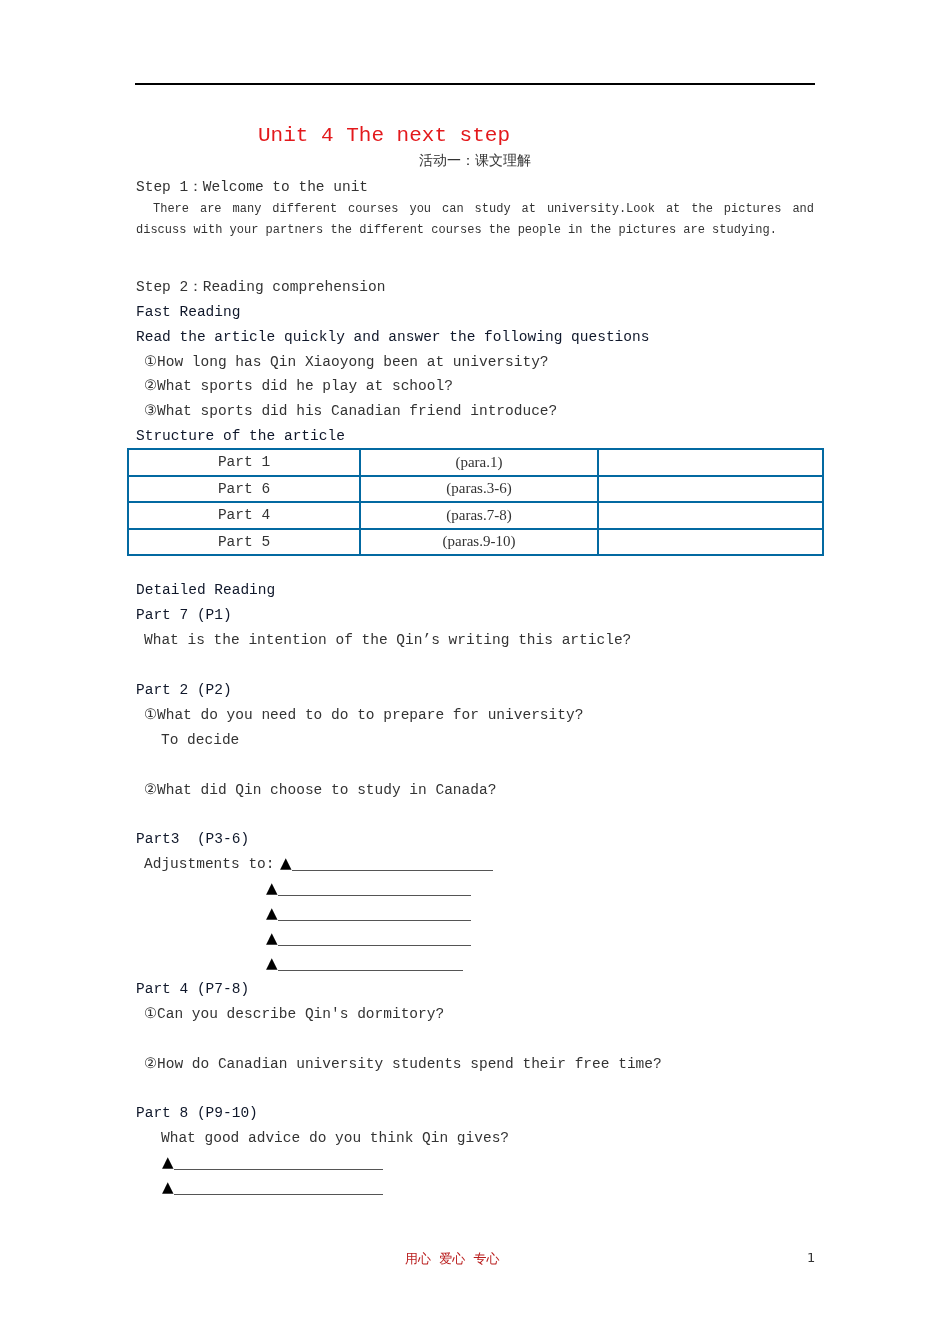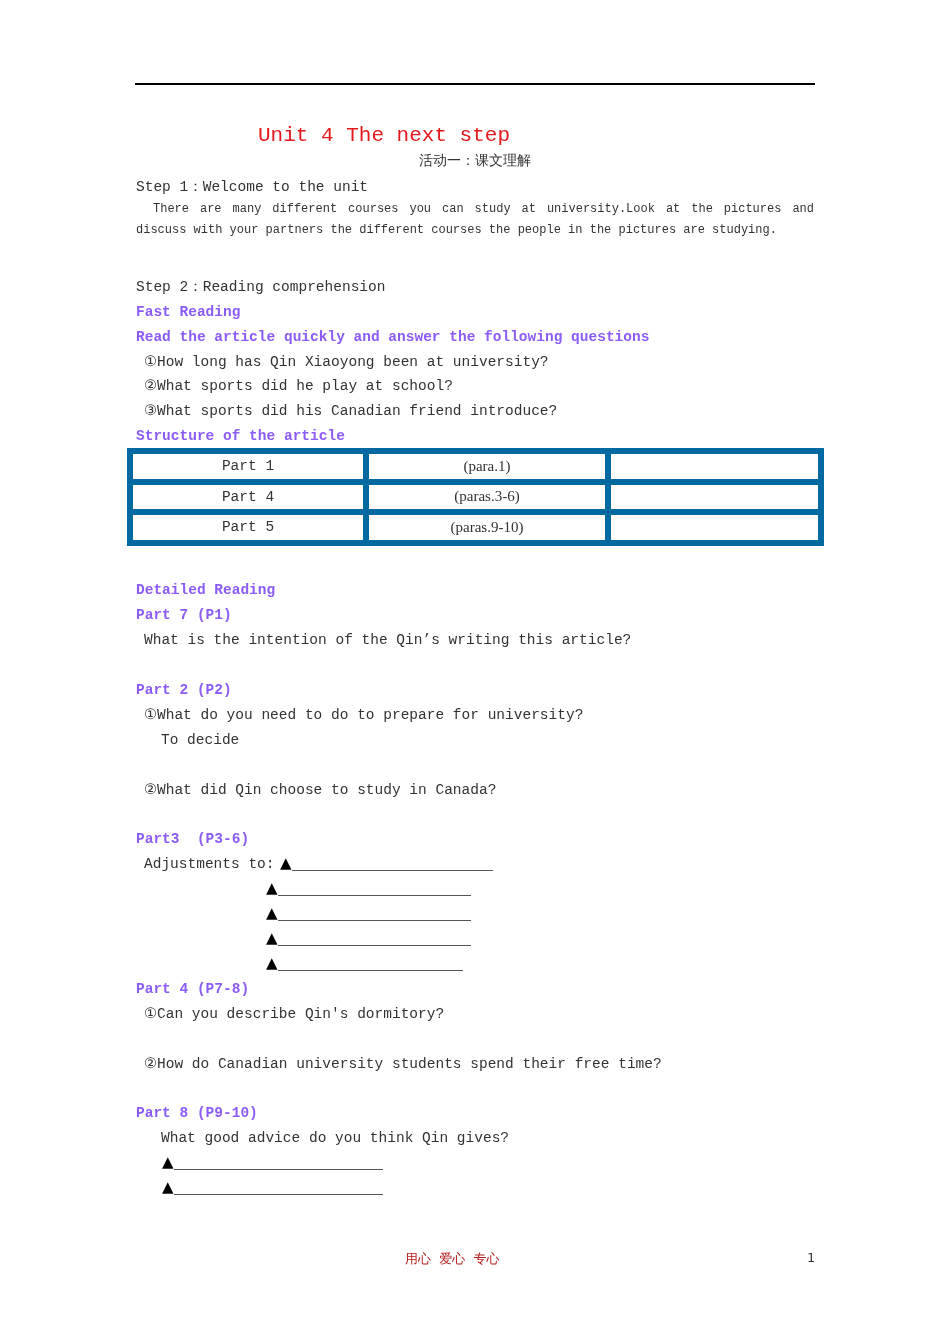--- a/index.html
+++ b/index.html
@@ -4,25 +4,25 @@
 <style>
   html, body { margin: 0; padding: 0; background: #ffffff; }
   body { width: 950px; height: 1344px; position: relative; overflow: hidden;
          font-family: "Liberation Mono", "DejaVu Sans Mono", monospace; color: #222; }
   .header-rule { position: absolute; left: 135px; top: 83px; width: 680px; height: 0; border-top: 2px solid #000; }
   .title { position: absolute; left: 0; width: 768px; top: 124px; text-align: center;
            color: #e3191c; font-size: 21px; font-family: "Liberation Mono", "DejaVu Sans Mono", monospace; }
   .subtitle { position: absolute; left: 0; width: 950px; top: 152px; text-align: center; font-size: 14px;
               font-family: "DejaVu Sans", sans-serif; color: #333; }
   .line { position: absolute; left: 136px; font-size: 14.5px; line-height: 18px; white-space: pre; color: #333; }
-  .bold { font-weight: bold; color: #8b5cf6; }
+  .bold { font-weight: normal; color: #0f172a; }
   .justify { position: absolute; left: 136px; width: 678px; font-size: 12px; line-height: 21px; color: #333;
              text-align: justify; }
   .structure-table { position: absolute; left: 127px; top: 448px; width: 697px; border-collapse: collapse; }
-  .structure-table td { border: 6px solid #0369a1; height: 24.5px; padding: 0; font-size: 14.5px; text-align: center; color: #333;
+  .structure-table td { border: 2px solid #0369a1; height: 24.5px; padding: 0; font-size: 14.5px; text-align: center; color: #333;
                         font-family: "Liberation Mono", "DejaVu Sans Mono", monospace; }
   .structure-table td.c1 { width: 230px; }
   .structure-table td.c2 { width: 236px; font-family: "Liberation Serif", "DejaVu Serif", serif; font-size: 15px; }
   .blank-row { position: absolute; display: flex; align-items: flex-end; }
   .triangle { font-size: 15px; line-height: 16px; color: #000; font-family: "DejaVu Sans", sans-serif; }
   .blank { display: inline-block; border-bottom: 1px solid #555; height: 14px; }
   .footer-text { position: absolute; top: 1250px; left: 405px; font-size: 13px; color: #b91c1c;
                  font-family: "DejaVu Sans", sans-serif; white-space: pre; }
   .page-number { position: absolute; top: 1250px; left: 807px; font-size: 13px; color: #333;
                  font-family: "DejaVu Sans", sans-serif; }
@@ -48,22 +48,27 @@
 <div class="line bold" style="top:427px;">Structure of the article</div>
 
 <table class="structure-table">
   <tbody>
       <tr>
     <td class="c1">Part 1</td>
     <td class="c2">(para.1)</td>
     <td></td>
   </tr>
   <tr>
+    <td class="c1">Part 6</td>
+    <td class="c2">(paras.3-6)</td>
+    <td></td>
+  </tr>
+  <tr>
     <td class="c1">Part 4</td>
-    <td class="c2">(paras.3-6)</td>
+    <td class="c2">(paras.7-8)</td>
     <td></td>
   </tr>
   <tr>
     <td class="c1">Part 5</td>
     <td class="c2">(paras.9-10)</td>
     <td></td>
   </tr>
 </tbody>
   </table>
 

